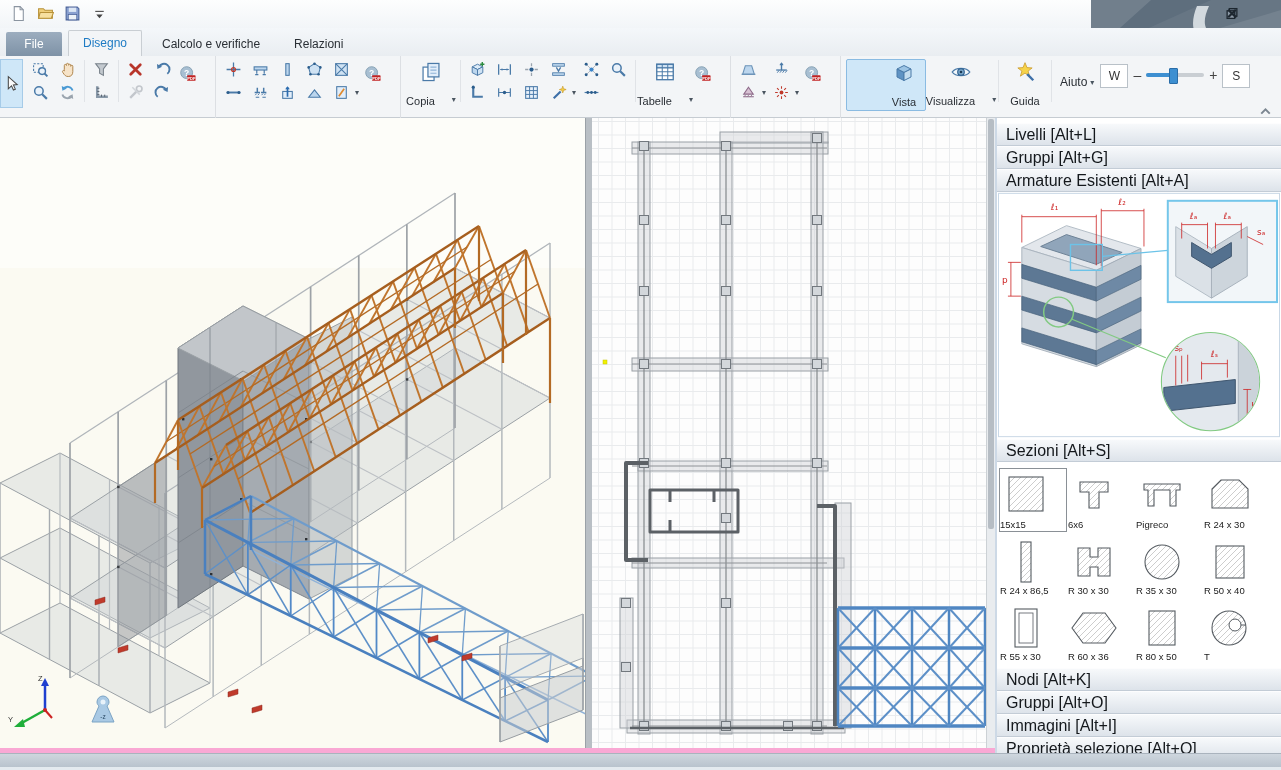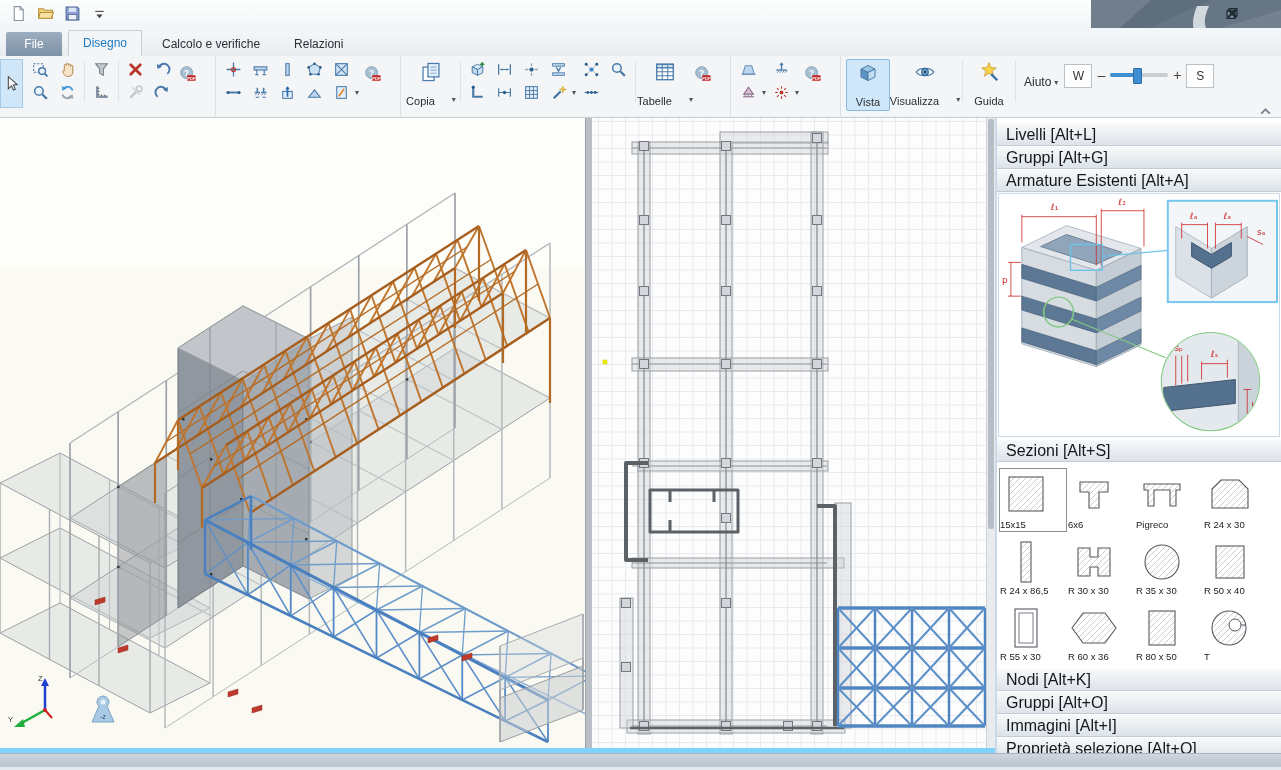--- a/index.html
+++ b/index.html
@@ -1,16 +1,16 @@
 <!DOCTYPE html>
 <html><head>
 <meta charset="utf-8">
 <style>
   html,body{margin:0;padding:0;background:#dfe3e7;}
-  #app{position:relative;width:1281px;height:770px;background:#7dd3fc;overflow:hidden;
+  #app{position:relative;width:1281px;height:770px;background:#f9a8d4;overflow:hidden;
        font-family:"Liberation Sans",sans-serif;font-size:12px;color:#222;}
   
   .titlebar{position:absolute;left:0;top:0;width:100%;height:28px;
             background:linear-gradient(#fdfefe,#f2f5f8);}
   .qat{position:absolute;left:10px;top:5px;display:flex;gap:9px;align-items:center;}
   .qbtn{width:18px;height:18px;}
   .qbtn svg{width:100%;height:100%;}
   
   .logocorner{position:absolute;right:0;top:0;width:190px;height:54px;
               background:linear-gradient(120deg,#687887,#55땅6474 70%);background:#5e6e7d;overflow:hidden;}
@@ -634,21 +634,21 @@
                 <text x="14.5" y="16.2" text-anchor="middle" font-size="4.8" font-weight="bold" fill="#fff" font-family="Liberation Sans,sans-serif">PDF</text>
               </svg>
             </span>
           </div>
       </div>
       <div class="glabel">Vincoli</div>
     </div>
 
     <div class="group" style="border-right:none;">
       <div class="gcontent">
-        <div class="bigbtn selbtn" style="width:42px;">
+        <div class="bigbtn selbtn" style="width:42px;padding-left:36px;">
           <span class="bigic">
               <span class="ic" style="width:100%;height:100%">
                 <svg viewBox="0 0 22 22">
                   <path d="M4 7 L11 3.5 L18 7 L11 10.5 Z" fill="#9cc4e4" stroke="#4a7aa8"></path>
                   <path d="M4 7 V15 L11 18.5 V10.5 Z" fill="#5f93c4" stroke="#4a7aa8"></path>
                   <path d="M18 7 V15 L11 18.5 V10.5 Z" fill="#c4ddf0" stroke="#4a7aa8"></path>
                 </svg>
               </span>
             </span>
           <span class="biglabel">

